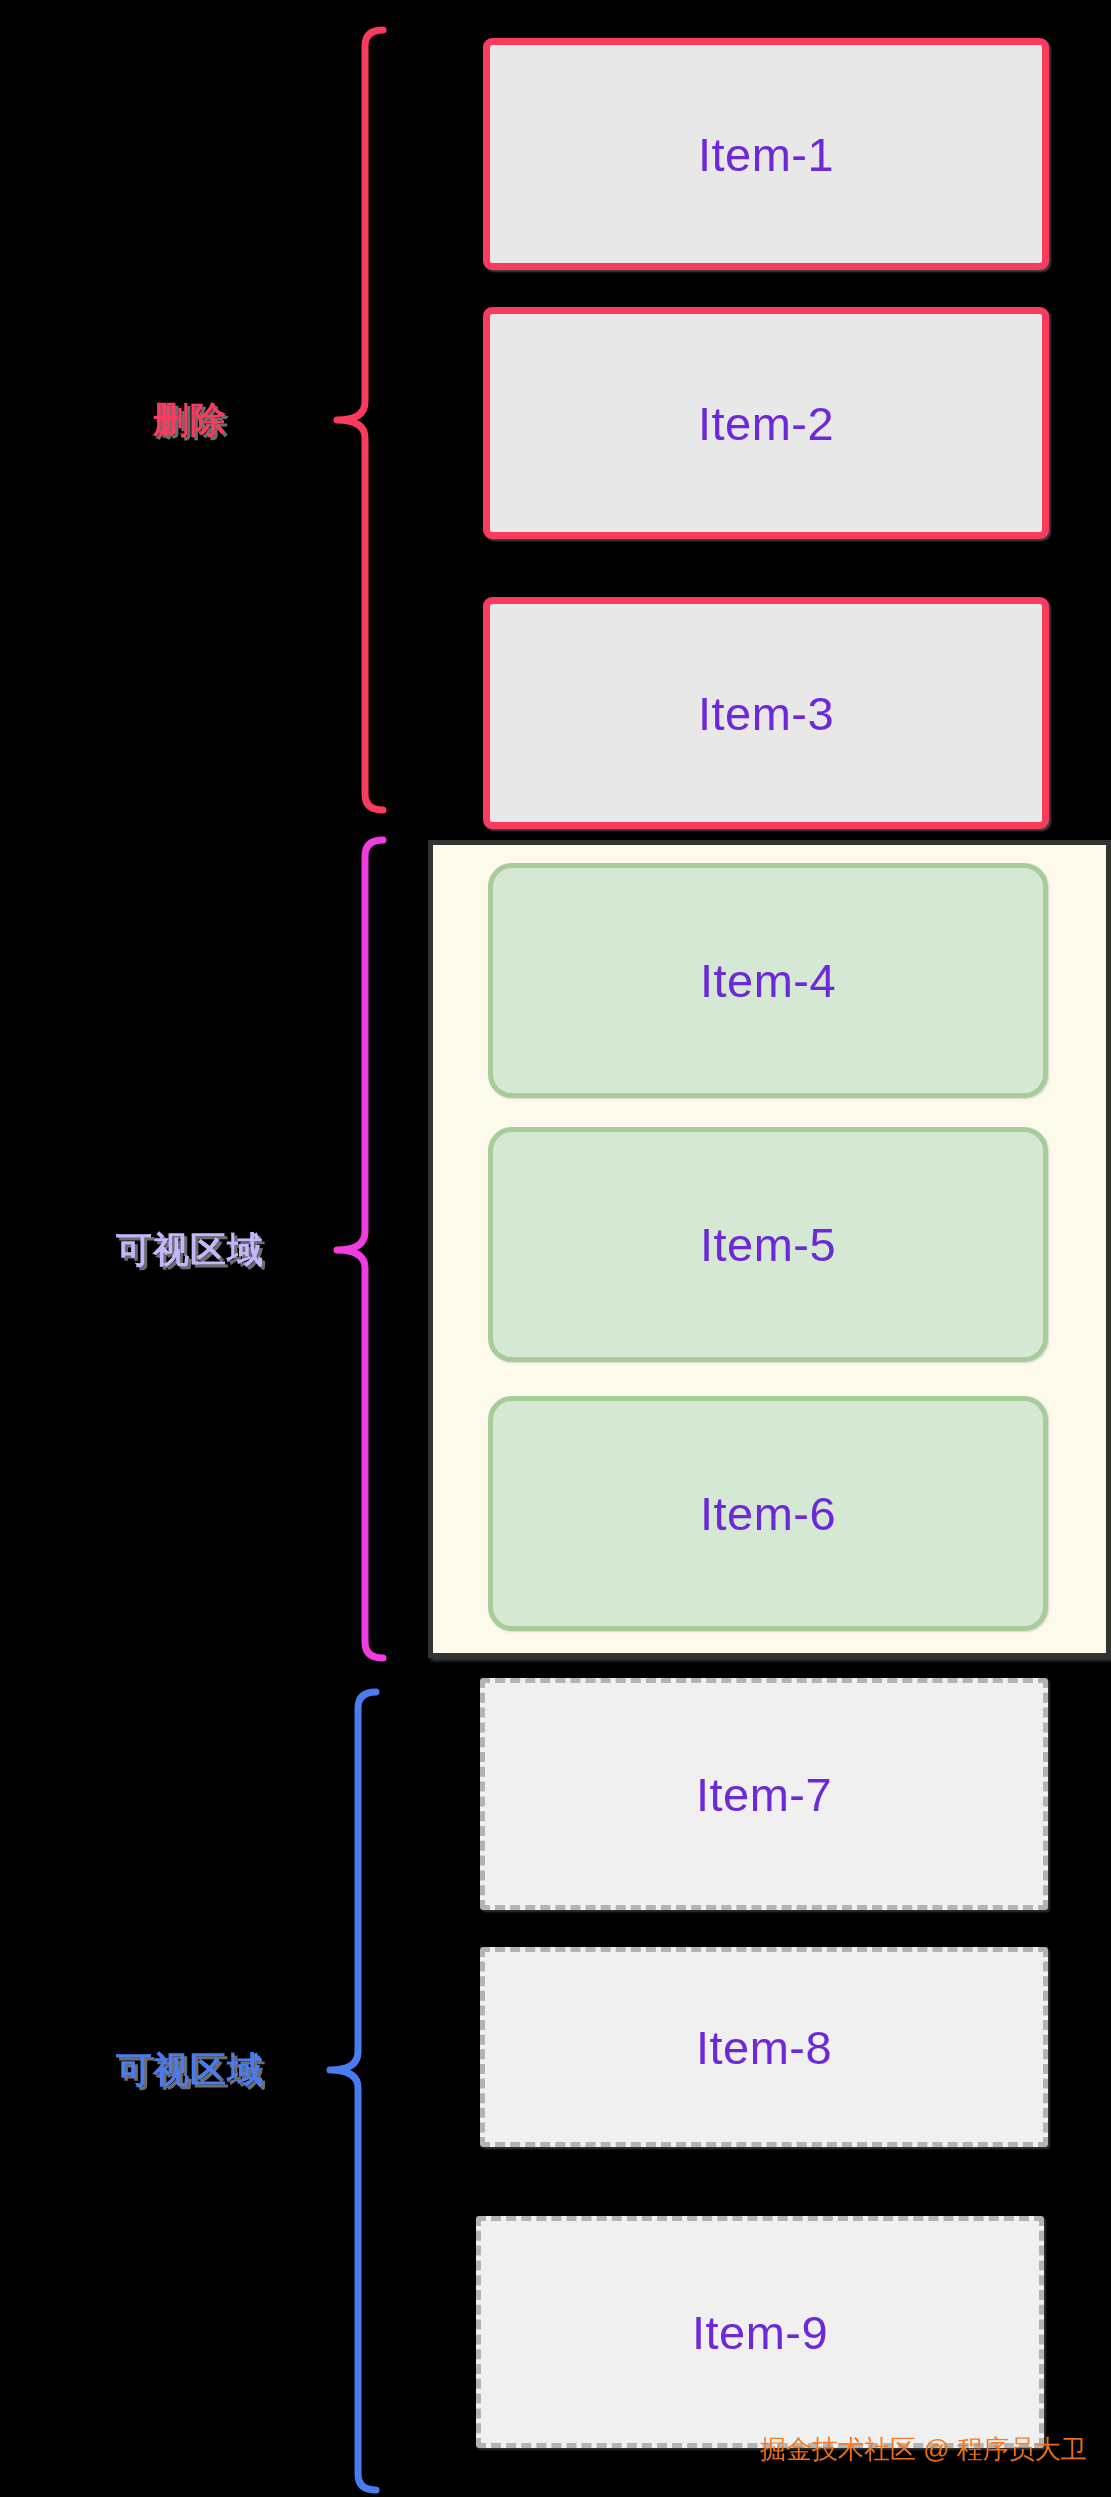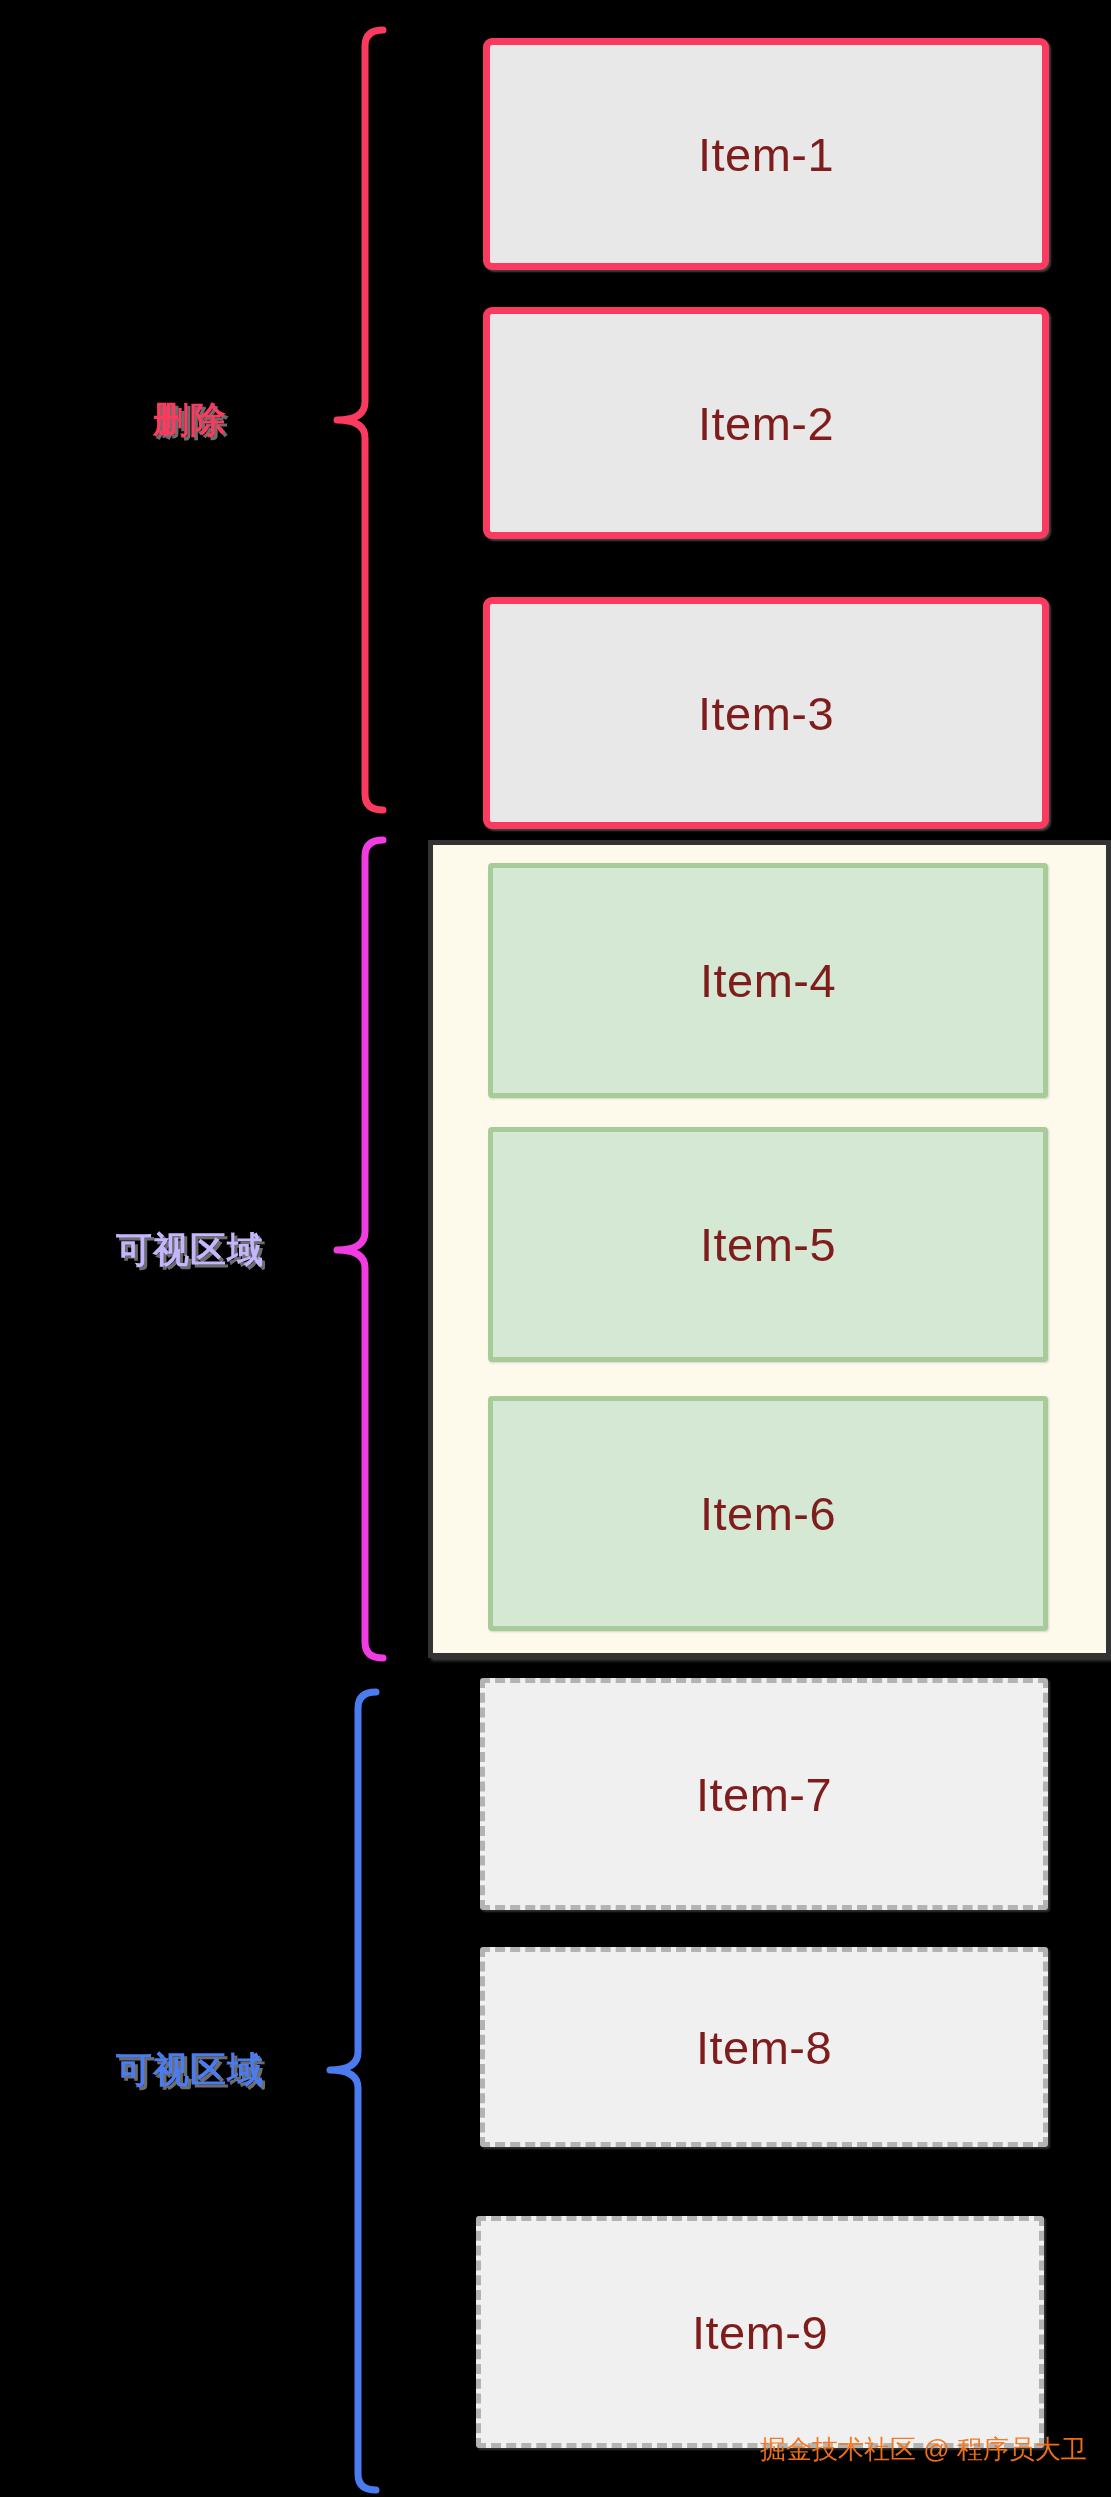--- a/index.html
+++ b/index.html
@@ -23,37 +23,37 @@
   }
 
   
   .item {
     position: absolute;
     box-sizing: border-box;
     display: flex;
     align-items: center;
     justify-content: center;
     font-size: 47px;
-    color: #7f1d1d;
+    color: #6d28d9;
     letter-spacing: 0.5px;
   }
 
   
   .item-red {
     background: #e8e8e8;
     border: 7px solid #fa3a5f;
     border-radius: 9px;
     box-shadow: 2px 2px 2px rgba(120,120,120,0.55);
   }
 
   
   .item-green {
     background: #d5e8d3;
     border: 5px solid #a8cc99;
-    border-radius: 4px;
+    border-radius: 24px;
     box-shadow: 1px 1px 2px rgba(140,140,140,0.35);
   }
 
   
   .item-dashed {
     background: #f0f0f0;
     border: 5px dashed #b3b3b3;
     border-radius: 3px;
     box-shadow: 2px 2px 2px rgba(120,120,120,0.4);
   }

